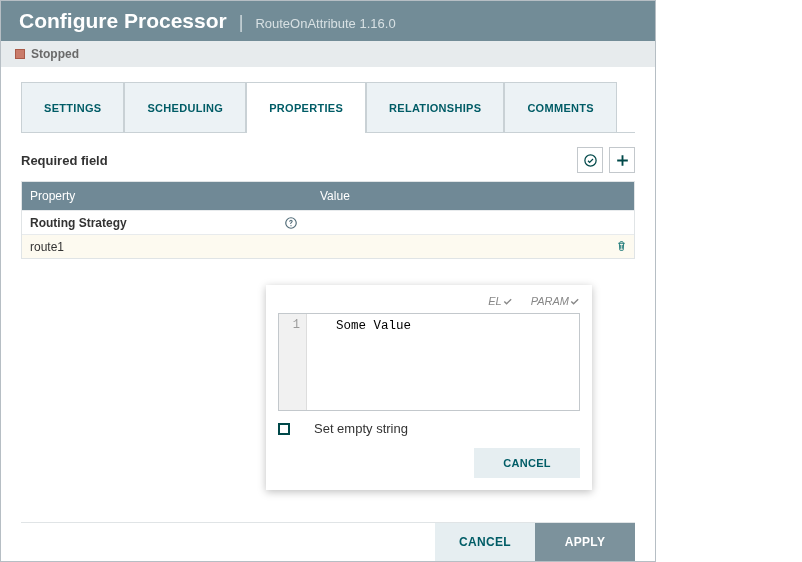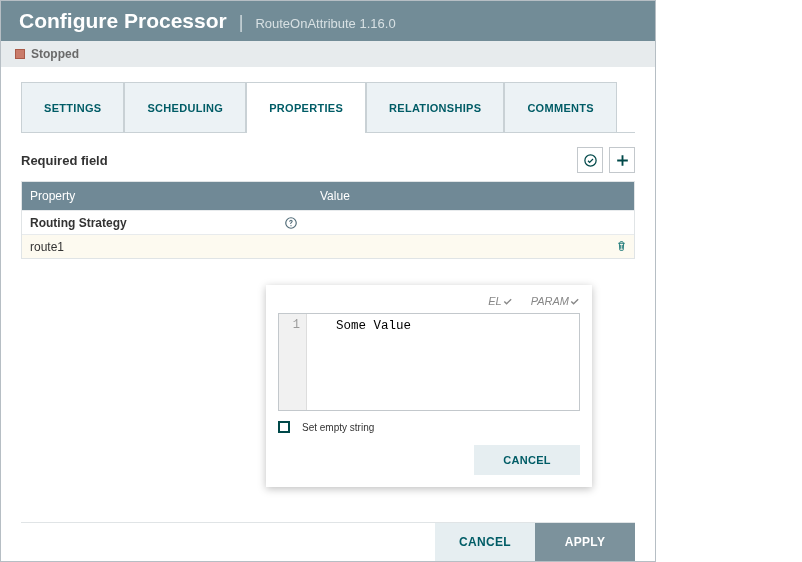--- a/index.html
+++ b/index.html
@@ -55,21 +55,21 @@
   .btn-apply { background:#7c929c; color:#fff; }
 
   
   .popup { position:absolute; left:265px; top:217px; width:326px; background:#fff; box-shadow:0 2px 8px rgba(0,0,0,.25); padding:10px 12px 12px 12px; z-index:10; }
   .popup-flags { display:flex; justify-content:flex-end; font-size:11px; font-style:italic; color:#888; margin-bottom:6px; gap:18px; }
   .flag { display:flex; align-items:center; }
   .flag svg { width:11px; height:11px; }
   .editor { display:flex; border:1px solid #c3c8cc; height:98px; }
   .gutter { width:28px; background:#f1f1f1; border-right:1px solid #ddd; text-align:right; padding:4px 6px 0 0; font-family:"Courier New",monospace; font-size:12px; color:#9a9a9a; }
   .editor textarea { flex:1; border:none; resize:none; outline:none; padding:4px 6px; font-family:"Courier New",monospace; font-size:12.5px; line-height:1.35;margin-left:23px; }
-  .chk-row { display:flex; align-items:center; margin-top:10px; font-size:10px; color:#333; gap:12px;}
+  .chk-row { display:flex; align-items:center; margin-top:10px; font-size:13px; color:#333; gap:24px;}
   .chk { width:12px; height:12px; border:2px solid #004849; display:inline-block; }
   .popup-btns { display:flex; justify-content:flex-end; margin-top:12px; }
   .pbtn { width:106px; text-align:center; padding:9px 0; font-size:11px; font-weight:bold; letter-spacing:.3px; cursor:pointer; }
   .pbtn-cancel { background:#e6eef1; color:#005c66; }
   .pbtn-ok { background:#7c929c; color:#fff; }
 </style>
 </head>
 <body>
 
 <div class="outer">

